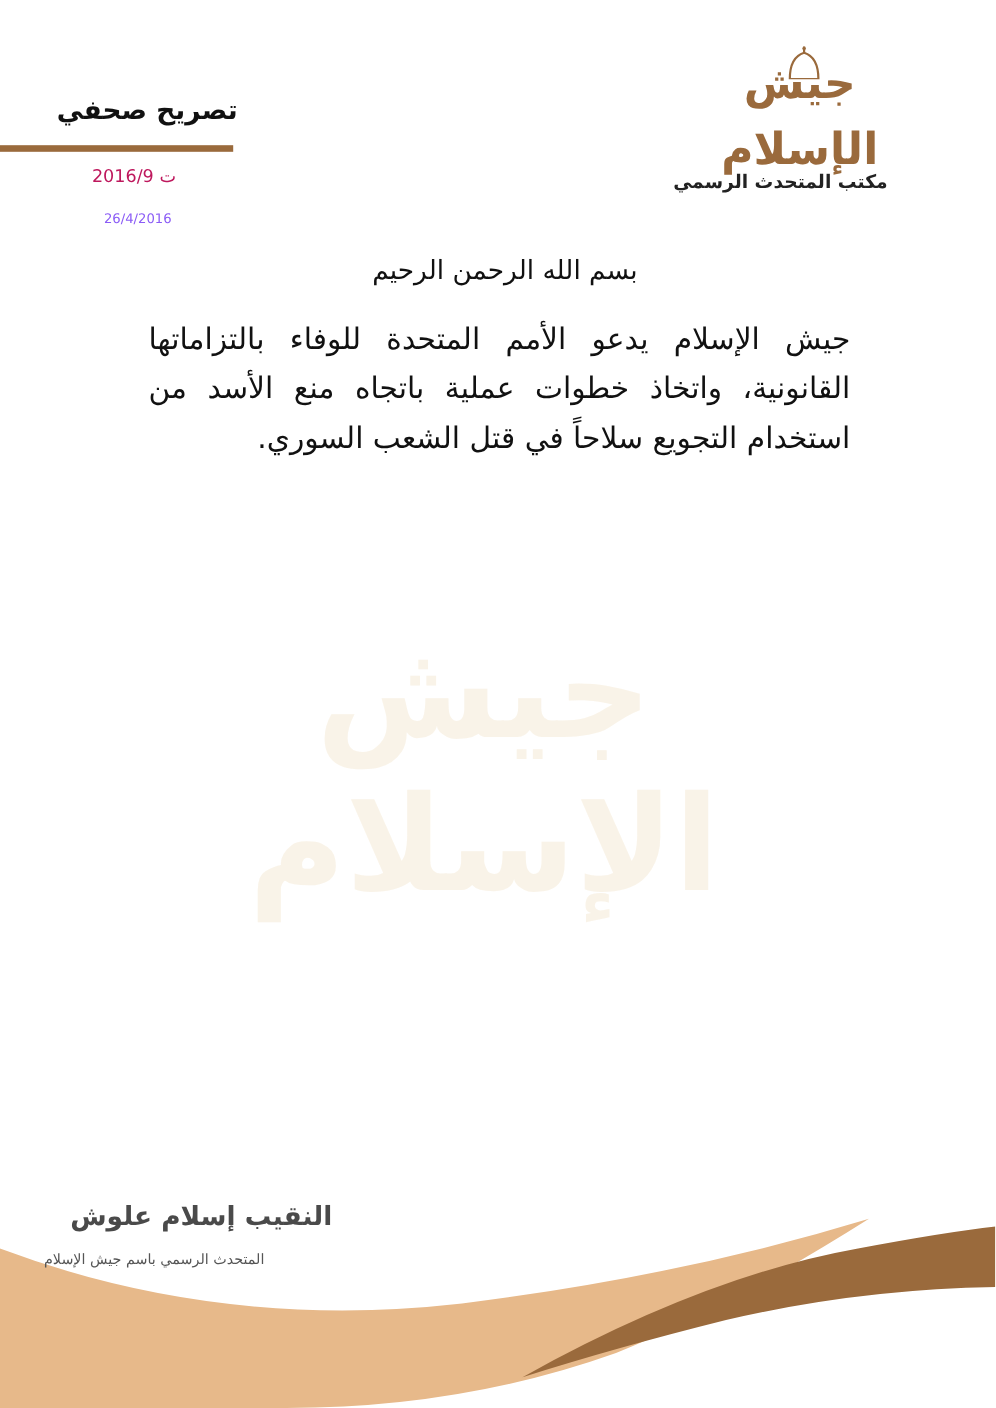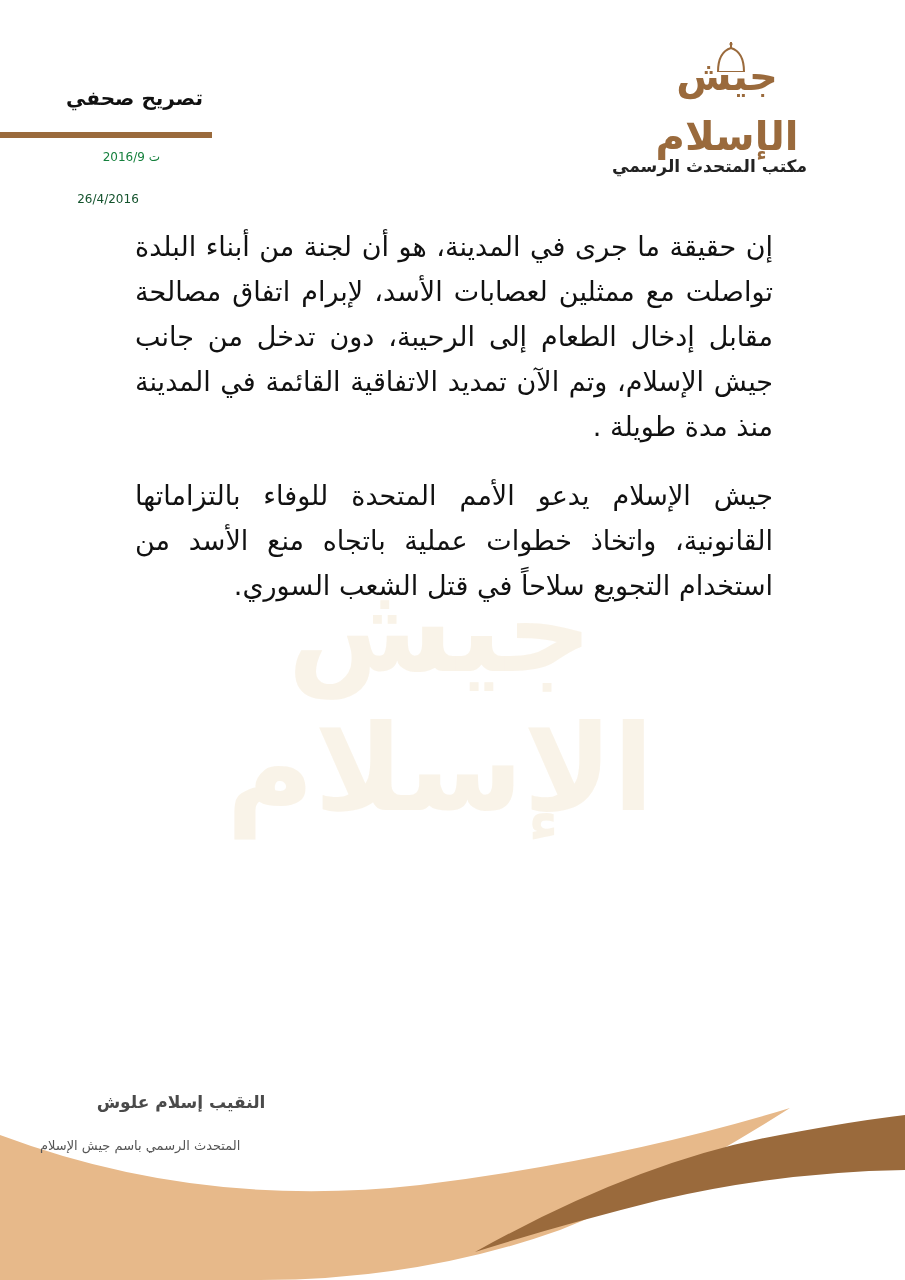--- a/index.html
+++ b/index.html
@@ -53,53 +53,53 @@
       text-align: left;
       direction: rtl;
       font-size: 17px;
       font-weight: bold;
       color: #222222;
     }
 
     
     .press-title {
       position: absolute;
-      left: 11px;
+      left: 24px;
       top: 86px;
       width: 192px;
       direction: rtl;
-      font-size: 20px;
+      font-size: 24px;
       font-weight: bold;
       color: #111;
     }
     .press-bar {
       position: absolute;
       left: 0;
       top: 132px;
       width: 212px;
       height: 6px;
       background: #9a6a3c;
     }
     .ref-number {
       position: absolute;
       left: 60px;
       top: 150px;
       width: 100px;
       text-align: right;
-      font-size: 12px;
-      color: #15803d;
+      font-size: 16px;
+      color: #be185d;
     }
     .issue-date {
       position: absolute;
       left: 60px;
       top: 192px;
       width: 96px;
-      text-align: center;
+      text-align: right;
       font-size: 12px;
-      color: #14532d;
+      color: #8b5cf6;
     }
 
     
     .watermark {
       position: absolute;
       left: 160px;
       top: 560px;
       width: 560px;
       text-align: center;
       direction: rtl;
@@ -133,23 +133,23 @@
       margin: 0 0 24px 0;
       text-align-last: right;
     }
 
     
     .sig-name {
       position: absolute;
       left: 60px;
       top: 1092px;
       width: 242px;
-      text-align: center;
-      direction: rtl;
-      font-size: 17px;
+      text-align: right;
+      direction: rtl;
+      font-size: 24px;
       font-weight: bold;
       color: #4a4a4a;
       z-index: 2;
     }
     .sig-title {
       position: absolute;
       left: 40px;
       top: 1138px;
       width: 285px;
       text-align: left;
@@ -183,21 +183,21 @@
 <div class="office-label">مكتب المتحدث الرسمي</div>
 
 <div class="press-title">تصريح صحفي</div>
 <div class="press-bar"></div>
 <div class="ref-number" dir="rtl">ت 2016/9</div>
 <div class="issue-date">26/4/2016</div>
 
 <div class="watermark">جيش الإسلام</div>
 
 <div class="body">
-  <p class="para">إن حقيقة ما جرى في المدينة، هو أن لجنة من أبناء البلدة تواصلت مع ممثلين لعصابات الأسد، لإبرام اتفاق مصالحة مقابل إدخال الطعام إلى الرحيبة، دون تدخل من جانب جيش الإسلام، وتم الآن تمديد الاتفاقية القائمة في المدينة منذ مدة طويلة .</p>
+  <div class="basmala">بسم الله الرحمن الرحيم</div>
   <p class="para">جيش الإسلام يدعو الأمم المتحدة للوفاء بالتزاماتها القانونية، واتخاذ خطوات عملية باتجاه منع الأسد من استخدام التجويع سلاحاً في قتل الشعب السوري.</p>
 </div>
 
 <svg class="wave" viewBox="0 0 905 200" preserveAspectRatio="none">
   <path d="M0 55 Q200 130 420 105 Q620 80 790 28 Q660 110 560 150 Q420 200 260 200 L0 200 Z" fill="#e7b98a"></path>
   <path d="M475 172 Q640 80 780 55 Q860 40 905 35 L905 90 Q780 92 660 120 Q560 145 475 172 Z" fill="#9a6a3c"></path>
 </svg>
 
 <div class="sig-name">النقيب إسلام علوش</div>
 <div class="sig-title">المتحدث الرسمي باسم جيش الإسلام</div>

